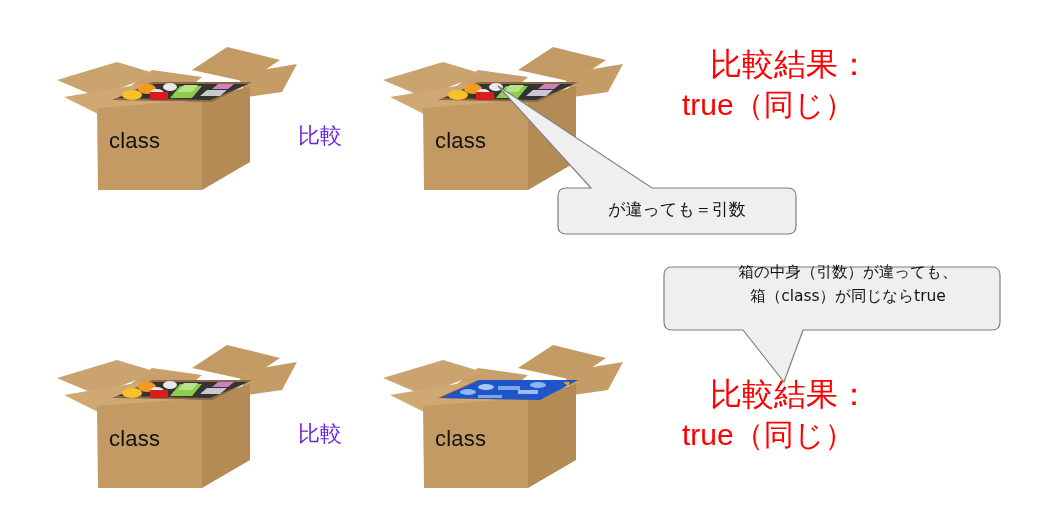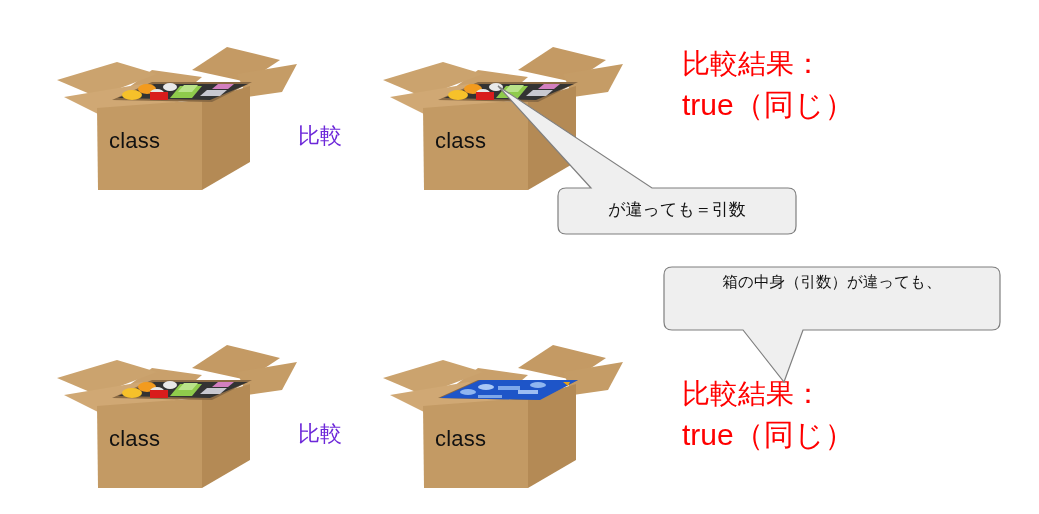--- a/index.html
+++ b/index.html
@@ -5,21 +5,21 @@
   html, body { margin: 0; padding: 0; background: #ffffff; }
   body { width: 1039px; height: 514px; position: relative; overflow: hidden;
          font-family: "Liberation Sans", "DejaVu Sans", sans-serif; }
   .box { position: absolute; width: 250px; height: 150px; }
   .box svg { position: absolute; left: 0; top: 0; width: 250px; height: 150px; }
   .box-label { position: absolute; left: 57px; top: 86px; font-size: 22px; color: #111;
                font-family: "Liberation Sans", sans-serif; letter-spacing: 0.2px; }
   .compare-label { position: absolute; font-size: 22px; color: #6d28d9;
                    font-family: "DejaVu Sans", sans-serif; }
   .result { position: absolute; color: #ff0000; }
-  .result .r1 { font-size: 28px; font-family: Liberation Serif, serif; line-height: 40px; display: block; }
+  .result .r1 { font-size: 32px; font-family: Liberation Serif, serif; line-height: 40px; display: block; margin-left: 28px; }
   .result .r2 { font-size: 30px; font-family: "Liberation Sans", sans-serif; line-height: 42px; display: block; }
   .callout-svg { position: absolute; left: 0; top: 0; width: 1039px; height: 514px; pointer-events: none; }
   .callout-text { position: absolute; color: #111; font-family: "DejaVu Sans", sans-serif; text-align: center; }
 </style>
 </head>
 <body>
 
 <svg width="0" height="0" style="position:absolute">
   <defs>
     <g id="box-shape">
@@ -112,15 +112,16 @@
 
 <svg class="callout-svg" viewBox="0 0 1039 514">
 
   <path d="M566,188 L591,188 L498,86 L652,188 L788,188 Q796,188 796,196 L796,226 Q796,234 788,234 L566,234 Q558,234 558,226 L558,196 Q558,188 566,188 Z" fill="#efefef" stroke="#7f7f7f" stroke-width="1.2"></path>
 
   <path d="M672,267 L992,267 Q1000,267 1000,275 L1000,322 Q1000,330 992,330 L803,330 L784,382 L743,330 L672,330 Q664,330 664,322 L664,275 Q664,267 672,267 Z" fill="#efefef" stroke="#7f7f7f" stroke-width="1.2"></path>
 </svg>
 
 <div class="callout-text" style="left:558px; top:198px; width:238px; font-size:17px;">が違っても＝引数</div>
 
-<div class="callout-text" style="left:664px; top:270px; width:336px; font-size:15.5px; line-height:24px;">
+<div class="callout-text" style="left:664px; top:260px; width:336px; font-size:15.5px; line-height:24px;padding-left:16px;">
   <div>箱の中身（引数）が違っても、</div>
+  <div>箱（class）が同じならtrue</div>
 </div>
 
 </body></html>

